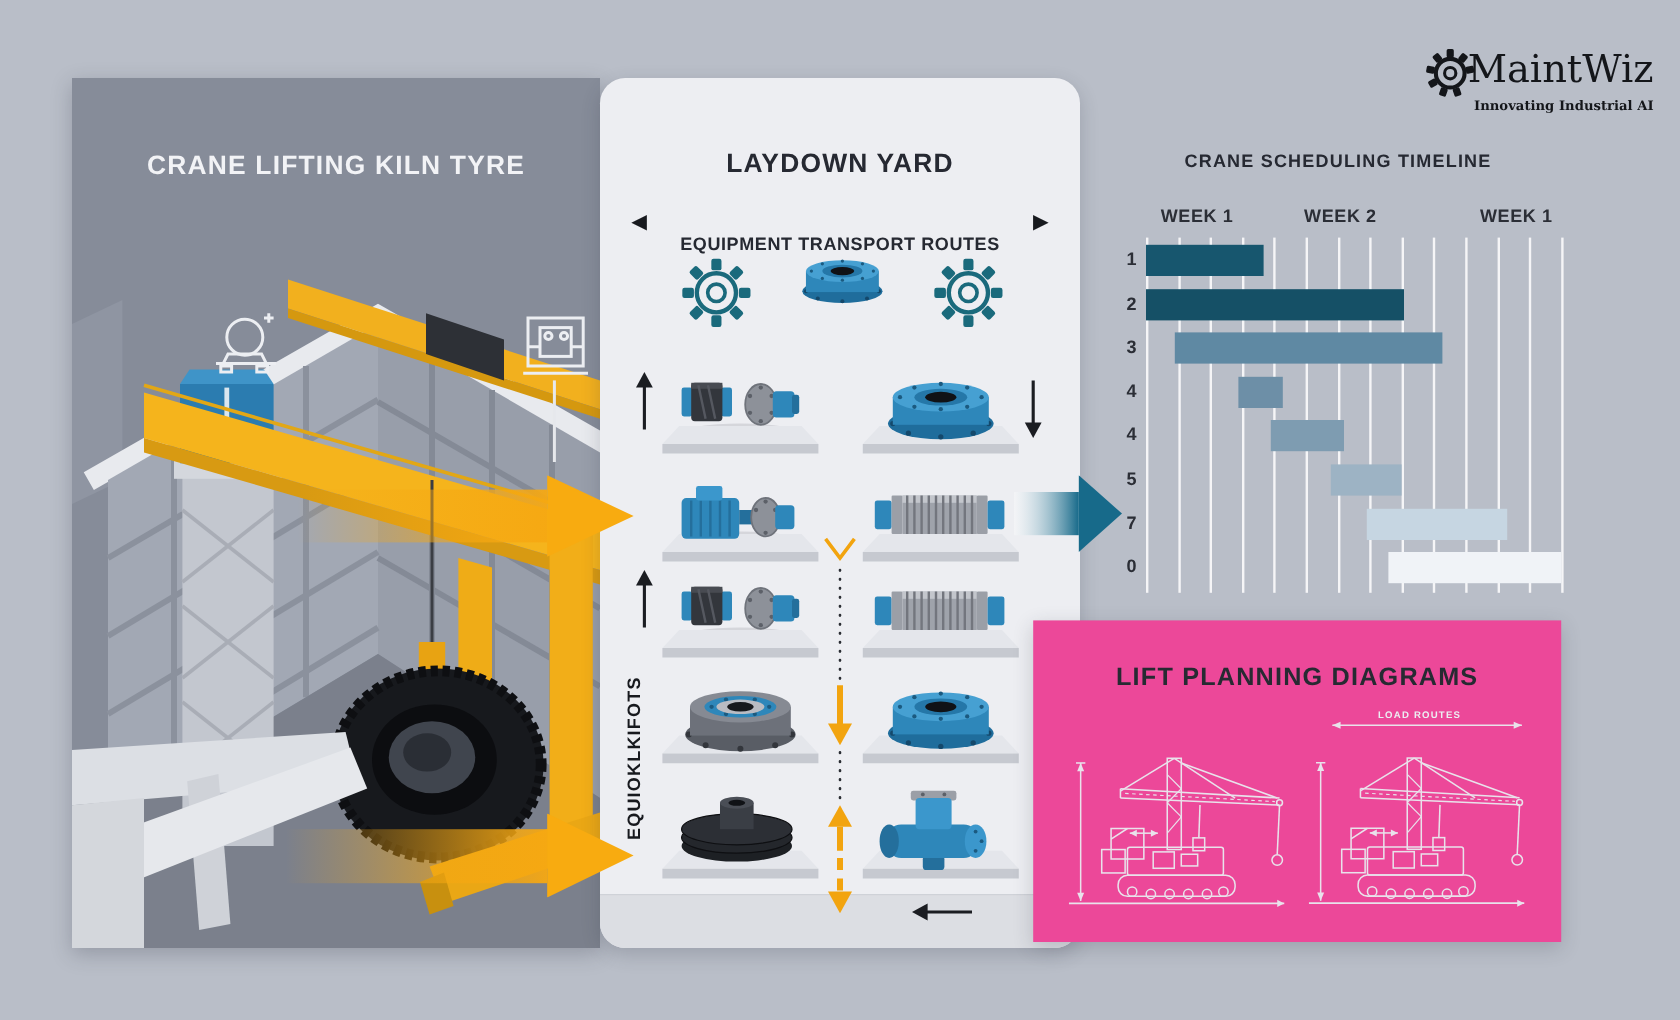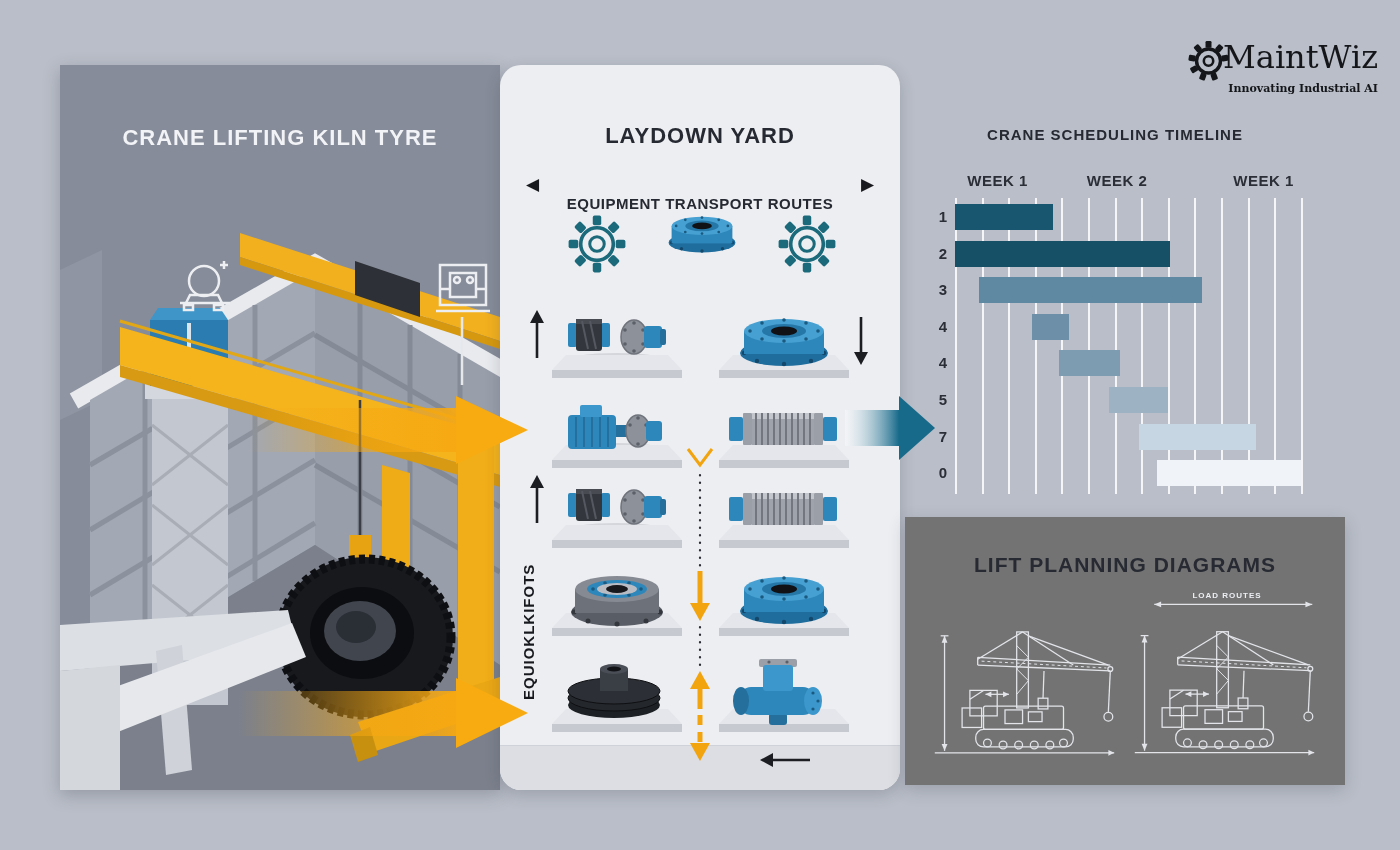--- a/index.html
+++ b/index.html
@@ -31,21 +31,21 @@
   
   #timeline-title{left:930px;top:126px;width:370px;font-size:15px;}
   #gantt{left:905px;top:158px;width:490px;height:352px;}
   .gridline{position:absolute;width:2px;background:rgba(255,255,255,.85);}
   .week-label{position:absolute;top:14px;width:100px;text-align:center;font-size:15px;
               font-weight:bold;color:#2b2e36;letter-spacing:.5px;}
   .row-label{position:absolute;left:18px;width:24px;text-align:right;font-size:15px;
              font-weight:bold;color:#2b2e36;}
   .gantt-bar{position:absolute;height:26px;}
   
-  #lift-panel{left:905px;top:517px;width:440px;height:268px;background:#737373;
+  #lift-panel{left:861px;top:517px;width:440px;height:268px;background:#ec4899;
               box-shadow:0 5px 16px rgba(40,45,60,.2);}
   #lift-title{left:0;top:36px;width:100%;font-size:21px;color:#272a32;}
   #lift-dim-label{left:252px;top:74px;width:140px;text-align:center;font-size:8px;
                   font-weight:bold;color:#eceef2;letter-spacing:1px;}
 </style>
 </head>
 <body>
 
 <svg width="0" height="0" style="position:absolute">
   <defs>

